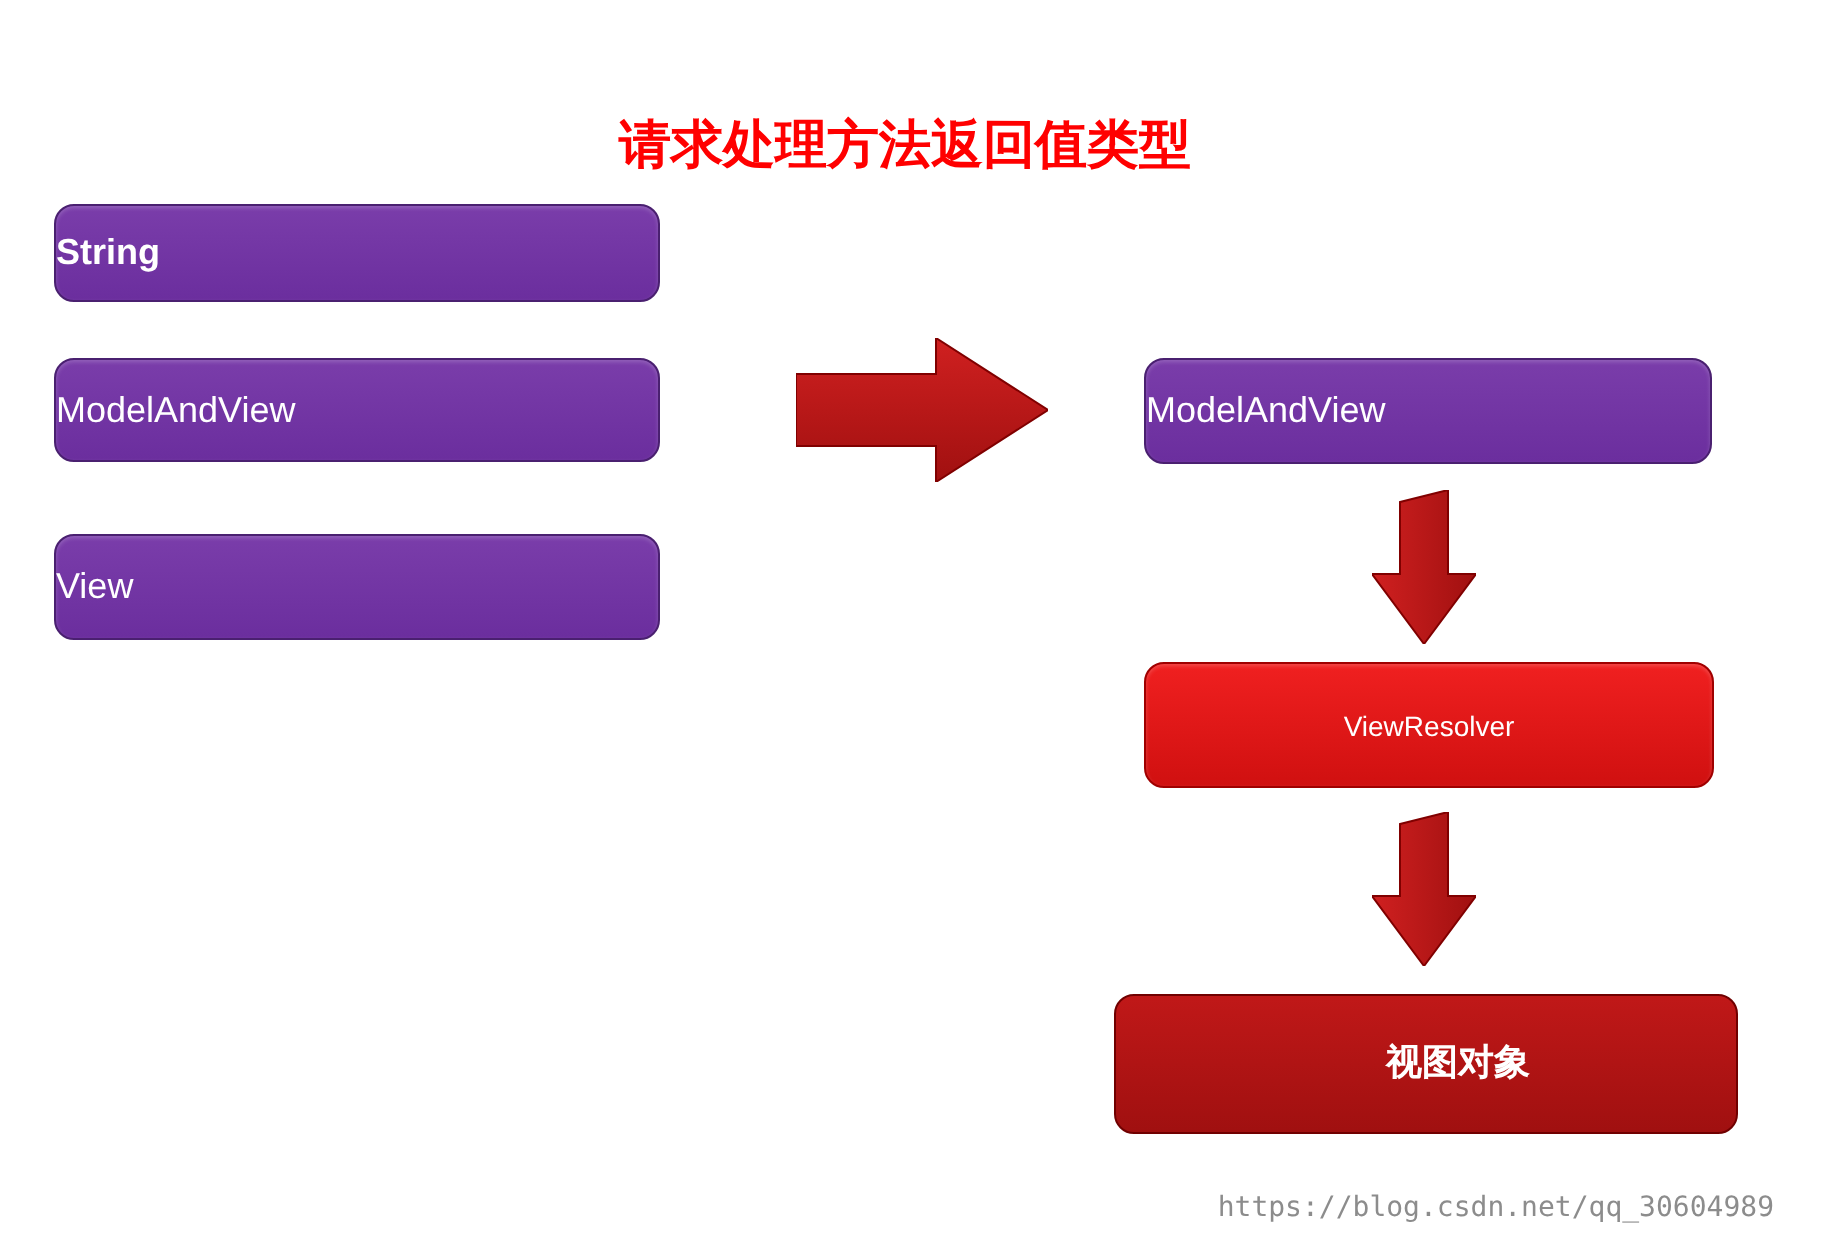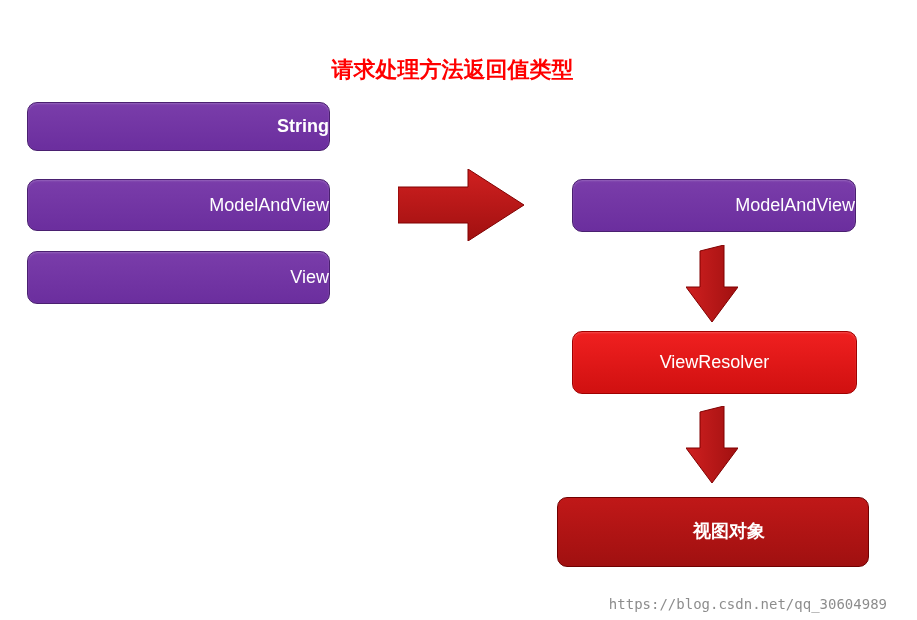--- a/index.html
+++ b/index.html
@@ -10,42 +10,42 @@
       font-family: Arial, "Microsoft YaHei", sans-serif;
       position: relative;
     }
     .title {
       position: absolute;
       top: 55px;
       left: 0;
       right: 12px;
       text-align: center;
       color: #ff0000;
-      font-size: 22px;
+      font-size: 26px;
       font-weight: bold;
     }
     .purple-box {
       position: absolute;
       background: linear-gradient(to bottom, #7a3daa, #6b2e9e);
       border: 1px solid #4a2070;
       border-radius: 10px;
       color: #fff;
       font-size: 18px;
       display: flex;
       align-items: center;
-      justify-content: flex-end;
+      justify-content: flex-start;
       box-shadow: inset 0 1px 2px rgba(255,255,255,0.2);
     }
     .red-box {
       position: absolute;
       background: linear-gradient(to bottom, #f02020, #d01010);
       border: 1px solid #a00000;
       border-radius: 10px;
       color: #fff;
-      font-size: 18px;
+      font-size: 14px;
       display: flex;
       flex-direction: column;
       align-items: center;
       justify-content: center;
       box-shadow: inset 0 1px 2px rgba(255,255,255,0.2);
     }
     .dark-red-box {
       position: absolute;
       background: linear-gradient(to bottom, #c01818, #a01010);
       border: 1px solid #700000;
@@ -84,21 +84,21 @@
 <div class="title">请求处理方法返回值类型</div>
 
 <div class="purple-box bold" style="left:27px; top:102px; width:303px; height:49px;">
   <span>String</span>
 </div>
 
 <div class="purple-box" style="left:27px; top:179px; width:303px; height:52px;">
   <span>ModelAndView</span>
 </div>
 
-<div class="purple-box" style="left:27px; top:251px; width:303px; height:53px;">
+<div class="purple-box" style="left:27px; top:267px; width:303px; height:53px;">
   <span>View</span>
 </div>
 
 <svg class="arrow-right" style="left:398px; top:169px;" width="126" height="72">
   <defs>
     <linearGradient id="gradR" x1="0%" y1="0%" x2="0%" y2="100%">
       <stop offset="0%" stop-color="#d02020"></stop>
       <stop offset="100%" stop-color="#a01010"></stop>
     </linearGradient>
   </defs>

